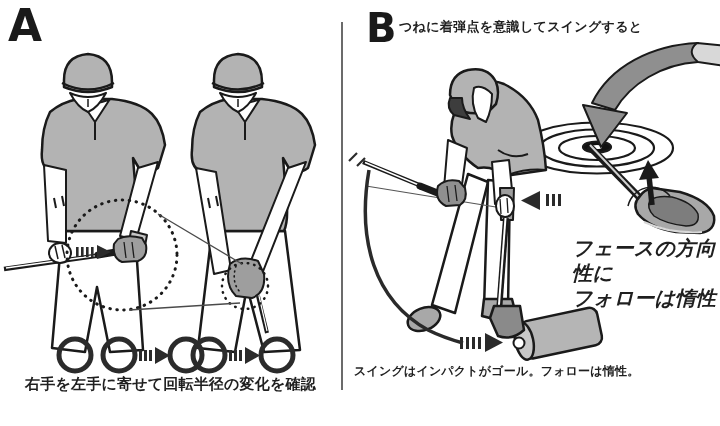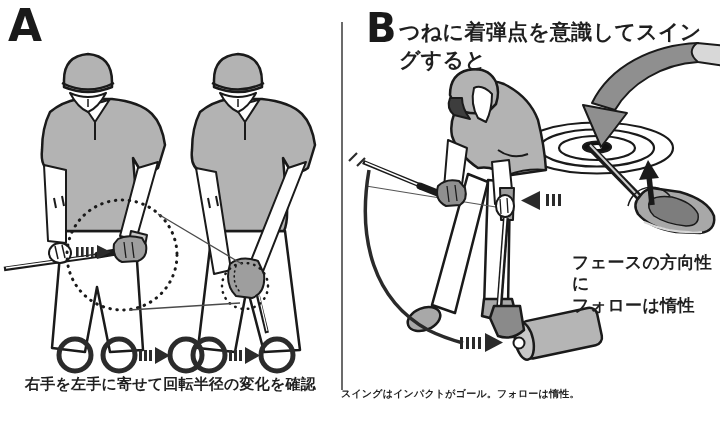--- a/index.html
+++ b/index.html
@@ -5,24 +5,24 @@
   html,body{margin:0;padding:0;background:#ffffff;}
   #canvas{
     position:relative;width:720px;height:426px;background:#ffffff;
     font-family:"DejaVu Sans","Liberation Sans",sans-serif;
     color:#1a1a1a;overflow:hidden;
   }
   .panel-label{position:absolute;font-weight:800;line-height:1;}
   #label-a{left:8px;top:4px;font-size:44px;}
   #label-b{left:366px;top:8px;font-size:40px;}
   .jp{font-weight:700;color:#1f1f1f;}
-  #heading-b{position:absolute;left:399px;top:18px;font-size:21px;letter-spacing:.3px;}
+  #heading-b{position:absolute;left:399px;top:18px;font-size:13px;letter-spacing:.3px;}
   #caption-a{position:absolute;left:0;top:375px;width:341px;text-align:center;font-size:15px;letter-spacing:.2px;font-family:Liberation Mono, monospace;}
-  #face-note{position:absolute;left:572px;top:252px;font-size:17px;line-height:1.25;letter-spacing:.3px;}
-  #caption-b{position:absolute;left:341px;top:363px;font-size:10px;line-height:1.35;letter-spacing:.2px;margin-top:24px;}
+  #face-note{position:absolute;left:572px;top:236px;font-size:20px;line-height:1.25;letter-spacing:.3px;font-style:italic;}
+  #caption-b{position:absolute;left:354px;top:363px;font-size:12px;line-height:1.35;letter-spacing:.2px;}
   svg{position:absolute;left:0;top:0;}
 </style>
 </head>
 <body>
 
 <div id="canvas">
 
   <svg width="720" height="426" viewBox="0 0 720 426">
 
     <line x1="342" y1="22" x2="342" y2="390" stroke="#3a3a3a" stroke-width="1.5"></line>

